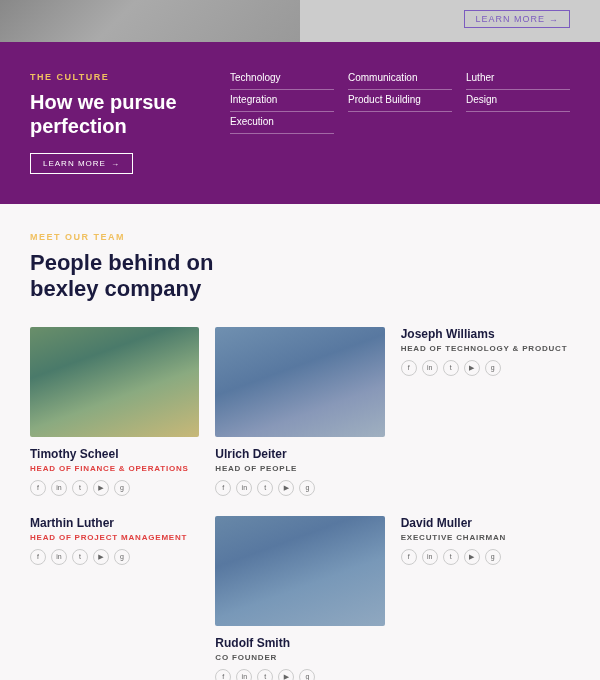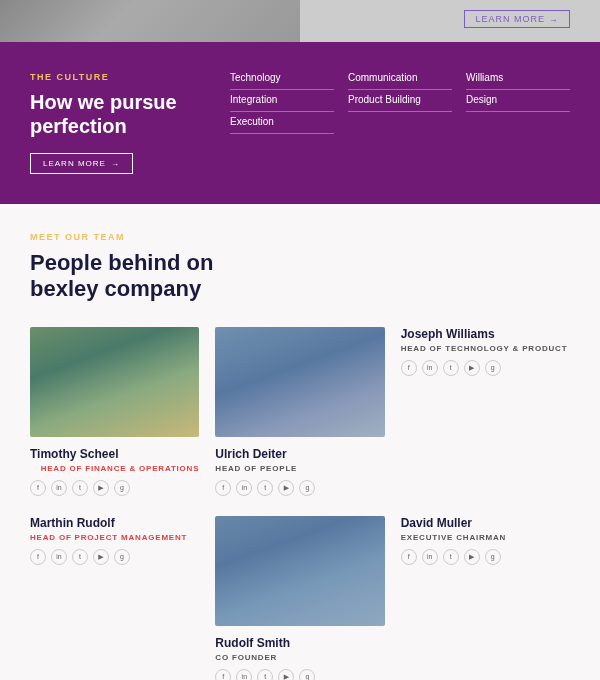--- a/index.html
+++ b/index.html
@@ -165,21 +165,21 @@
       color: #1a1a3e;
       margin-bottom: 3px;
     }
     .team-role {
       font-size: 8px;
       font-weight: 700;
       letter-spacing: 0.8px;
       text-transform: uppercase;
       margin-bottom: 7px;
     }
-    .role-finance { color: #e04040; text-align: right; }
+    .role-finance { color: #e04040; }
     .role-people { color: #555; }
     .role-tech { color: #555; }
     .role-project { color: #e04040; }
     .role-founder { color: #555; }
     .role-chairman { color: #555; }
 
     .social-icons {
       display: flex;
       gap: 5px;
     }
@@ -219,21 +219,21 @@
     </button>
   </div>
   <div class="culture-grid" id="culture-grid">
   <div class="culture-item">
         <span class="culture-item-text">Technology</span>
       </div>
       <div class="culture-item">
         <span class="culture-item-text">Communication</span>
       </div>
       <div class="culture-item">
-        <span class="culture-item-text">Williams</span>
+        <span class="culture-item-text">Luther</span>
       </div>
       <div class="culture-item">
         <span class="culture-item-text">Integration</span>
       </div>
       <div class="culture-item">
         <span class="culture-item-text">Product Building</span>
       </div>
       <div class="culture-item">
         <span class="culture-item-text">Design</span>
       </div>
@@ -279,21 +279,21 @@
         <div class="team-role role-tech">HEAD OF TECHNOLOGY &amp; PRODUCT</div>
         <div class="social-icons">
           <div class="social-icon">f</div>
           <div class="social-icon">in</div>
           <div class="social-icon">t</div>
           <div class="social-icon">▶</div>
           <div class="social-icon">g</div>
         </div>
       </div>
       <div class="team-card">
-        <div class="team-name">Marthin Rudolf</div>
+        <div class="team-name">Marthin Luther</div>
         <div class="team-role role-project">HEAD OF PROJECT MANAGEMENT</div>
         <div class="social-icons">
           <div class="social-icon">f</div>
           <div class="social-icon">in</div>
           <div class="social-icon">t</div>
           <div class="social-icon">▶</div>
           <div class="social-icon">g</div>
         </div>
       </div>
       <div class="team-card">

